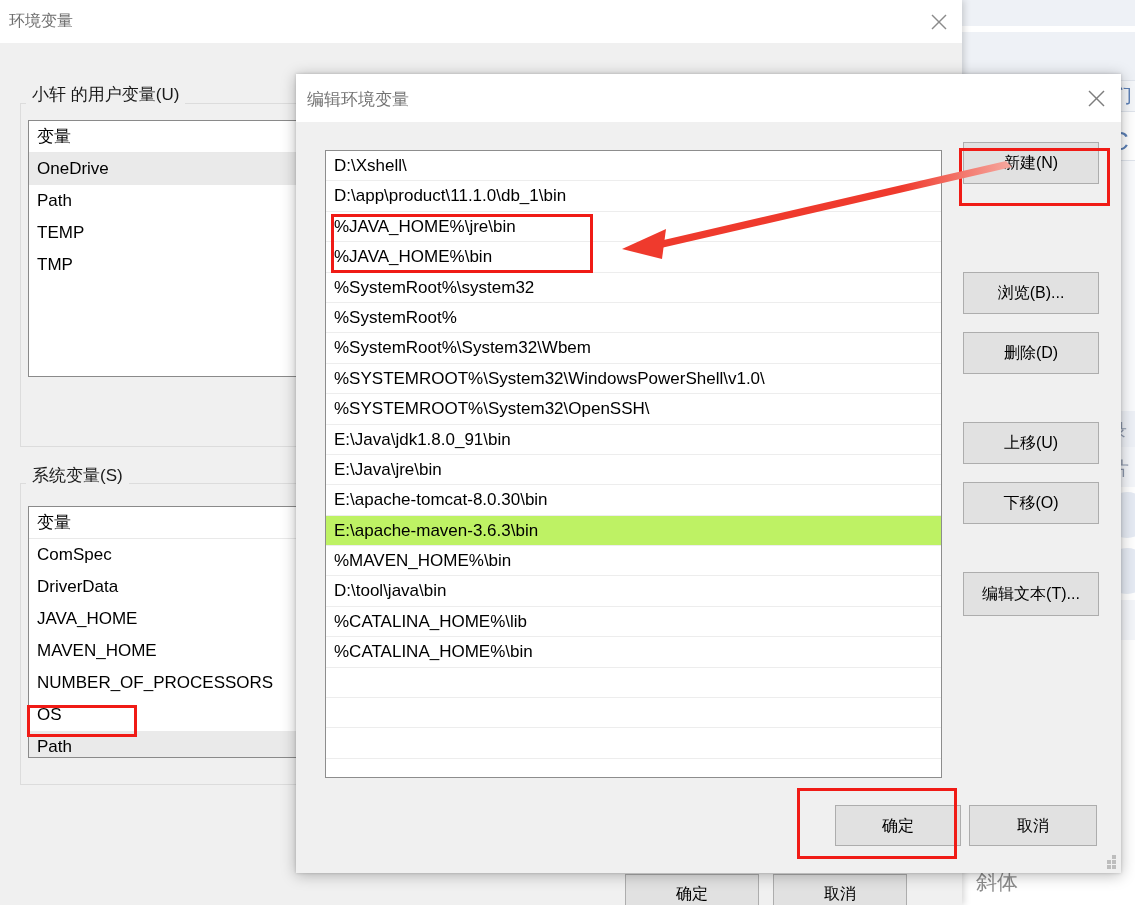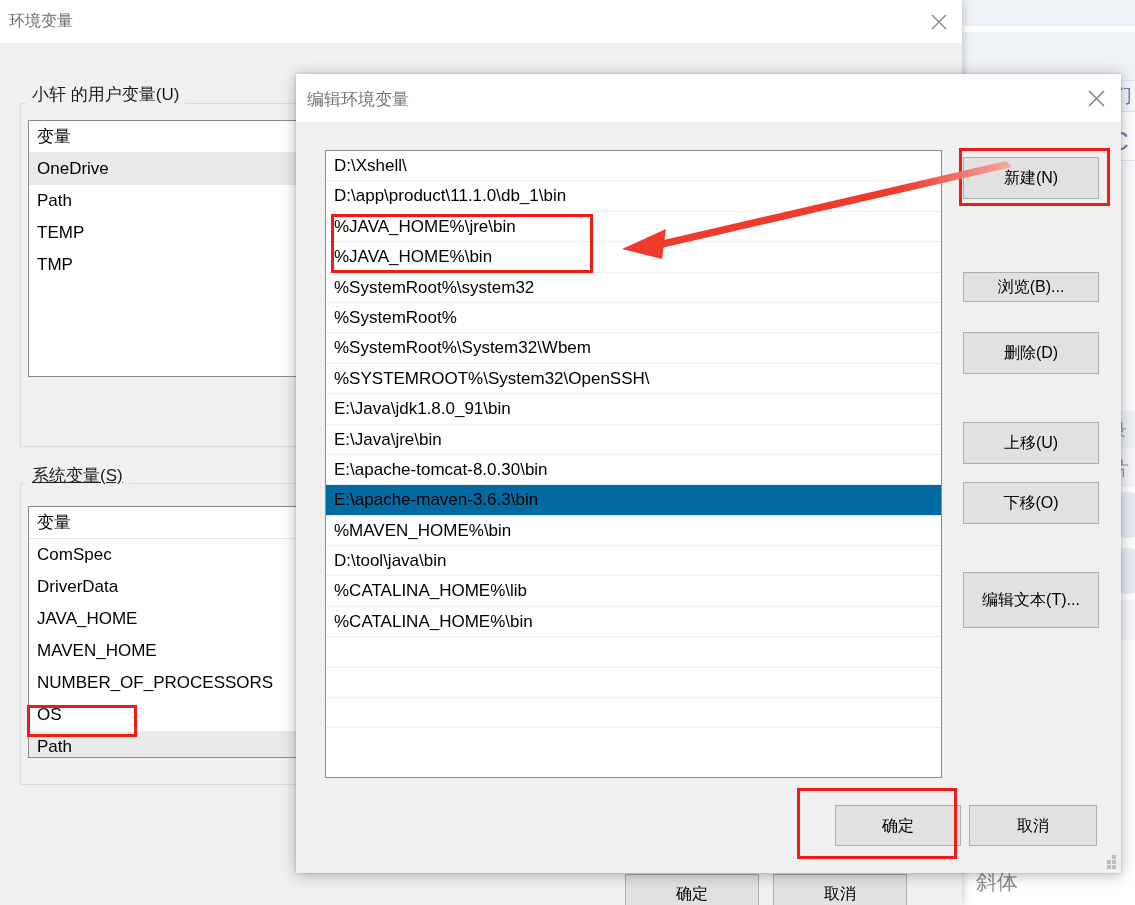--- a/index.html
+++ b/index.html
@@ -189,21 +189,21 @@
     height: 30.4px;
     line-height: 30px;
     padding-left: 8px;
     font-size: 17px;
     color: #000;
     white-space: nowrap;
     overflow: hidden;
     border-bottom: 1px solid #ededed;
     box-sizing: border-box;
   }
-  .path-row.sel { background: #0369a1; }
+  .path-row.sel { background: #bef264; }
 
   
   .annot-box {
     position: absolute;
     border: 3px solid #f01b16;
     box-sizing: border-box;
     pointer-events: none;
   }
   #annot-arrow {
     position: absolute;
@@ -264,21 +264,21 @@
 
   <div class="var-list" style="left:28px; top:120px; width:880px; height:255px;">
     <div class="var-header">变量</div>
     <div class="var-row sel">OneDrive</div>
     <div class="var-row">Path</div>
     <div class="var-row">TEMP</div>
     <div class="var-row">TMP</div>
   </div>
 
   <div class="group-box" style="left:20px; top:483px; width:916px; height:300px;"></div>
-  <span class="group-label" style="left:26px; top:464px;text-decoration:underline;">系统变量(S)</span>
+  <span class="group-label" style="left:26px; top:464px;">系统变量(S)</span>
 
   <div class="var-list" style="left:28px; top:506px; width:880px; height:250px;">
     <div class="var-header">变量</div>
     <div class="var-row">ComSpec</div>
     <div class="var-row">DriverData</div>
     <div class="var-row">JAVA_HOME</div>
     <div class="var-row">MAVEN_HOME</div>
     <div class="var-row">NUMBER_OF_PROCESSORS</div>
     <div class="var-row">OS</div>
     <div class="var-row sel">Path</div>
@@ -305,41 +305,42 @@
   </div>
 
   <div id="path-list">
     <div class="path-row">D:\Xshell\</div>
     <div class="path-row">D:\app\product\11.1.0\db_1\bin</div>
     <div class="path-row">%JAVA_HOME%\jre\bin</div>
     <div class="path-row">%JAVA_HOME%\bin</div>
     <div class="path-row">%SystemRoot%\system32</div>
     <div class="path-row">%SystemRoot%</div>
     <div class="path-row">%SystemRoot%\System32\Wbem</div>
+    <div class="path-row">%SYSTEMROOT%\System32\WindowsPowerShell\v1.0\</div>
     <div class="path-row">%SYSTEMROOT%\System32\OpenSSH\</div>
     <div class="path-row">E:\Java\jdk1.8.0_91\bin</div>
     <div class="path-row">E:\Java\jre\bin</div>
     <div class="path-row">E:\apache-tomcat-8.0.30\bin</div>
     <div class="path-row sel">E:\apache-maven-3.6.3\bin</div>
     <div class="path-row">%MAVEN_HOME%\bin</div>
     <div class="path-row">D:\tool\java\bin</div>
     <div class="path-row">%CATALINA_HOME%\lib</div>
     <div class="path-row">%CATALINA_HOME%\bin</div>
     <div class="path-row"></div>
     <div class="path-row"></div>
     <div class="path-row"></div>
 
   </div>
 
-  <button class="win-btn" style="left:667px; top:83px; width:136px; height:42px;">新建(N)</button>
-  <button class="win-btn" style="left:667px; top:198px; width:136px; height:30px;">浏览(B)...</button>
+  <button class="win-btn" style="left:667px; top:68px; width:136px; height:42px;">新建(N)</button>
+  <button class="win-btn" style="left:667px; top:198px; width:136px; height:42px;">浏览(B)...</button>
   <button class="win-btn" style="left:667px; top:258px; width:136px; height:42px;">删除(D)</button>
   <button class="win-btn" style="left:667px; top:348px; width:136px; height:42px;">上移(U)</button>
   <button class="win-btn" style="left:667px; top:408px; width:136px; height:42px;">下移(O)</button>
-  <button class="win-btn" style="left:667px; top:498px; width:136px; height:56px;">编辑文本(T)...</button>
+  <button class="win-btn" style="left:667px; top:498px; width:136px; height:44px;">编辑文本(T)...</button>
 
   <button class="win-btn" style="left:539px; top:731px; width:126px; height:41px;">确定</button>
   <button class="win-btn" style="left:673px; top:731px; width:128px; height:41px;">取消</button>
 
   <div class="sel-grip">
     <svg width="14" height="14" viewBox="0 0 14 14" aria-hidden="true">
       <rect x="9" y="0" width="4" height="4" fill="#bdbdbd"></rect>
       <rect x="9" y="5" width="4" height="4" fill="#bdbdbd"></rect>
       <rect x="4" y="5" width="4" height="4" fill="#bdbdbd"></rect>
       <rect x="9" y="10" width="4" height="4" fill="#bdbdbd"></rect>

